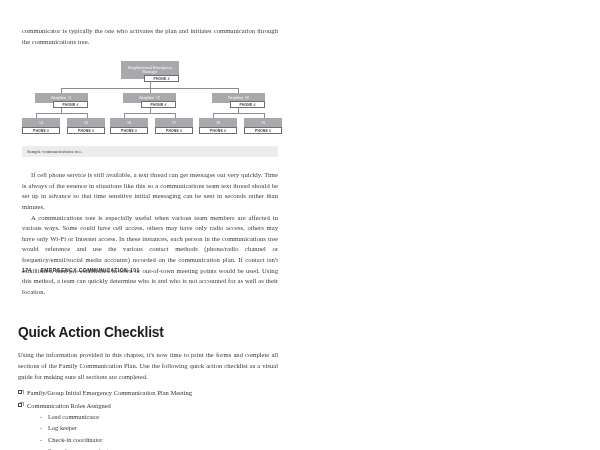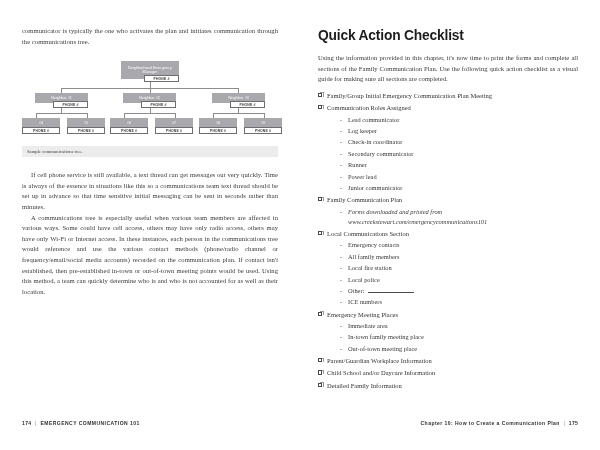--- a/index.html
+++ b/index.html
@@ -3,21 +3,21 @@
 <meta charset="utf-8">
 <style>
   html,body{margin:0;padding:0;}
   body{
     width:600px;height:450px;
     background:#ffffff;
     font-family:"Liberation Serif", serif;
     color:#2b2b2b;
     overflow:hidden;
   }
-  .spread{position:relative;width:600px;height:349px;display:flex;}
+  .spread{position:relative;width:600px;height:349px;display:flex;flex-direction:column;}
   .page{position:relative;width:300px;height:450px;box-sizing:border-box;}
   .page-left{padding:26px 22px 0 22px;}
   .page-right{padding:26px 22px 0 18px;}
 
   
   .body-p{
     font-size:6.6px;
     line-height:10.6px;
     text-align:justify;
     margin:0;

